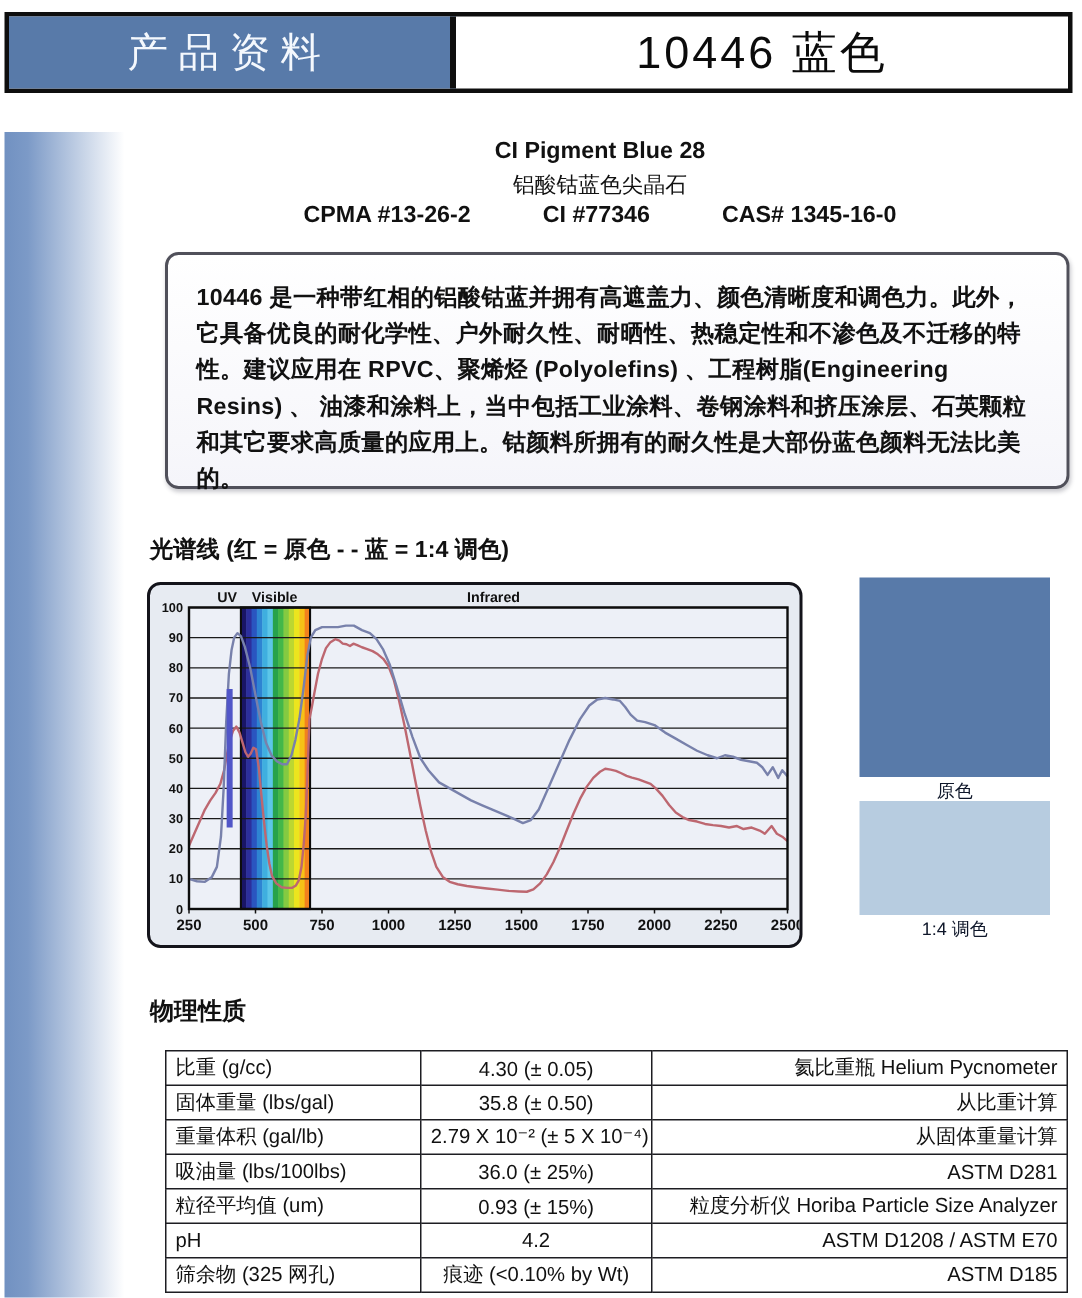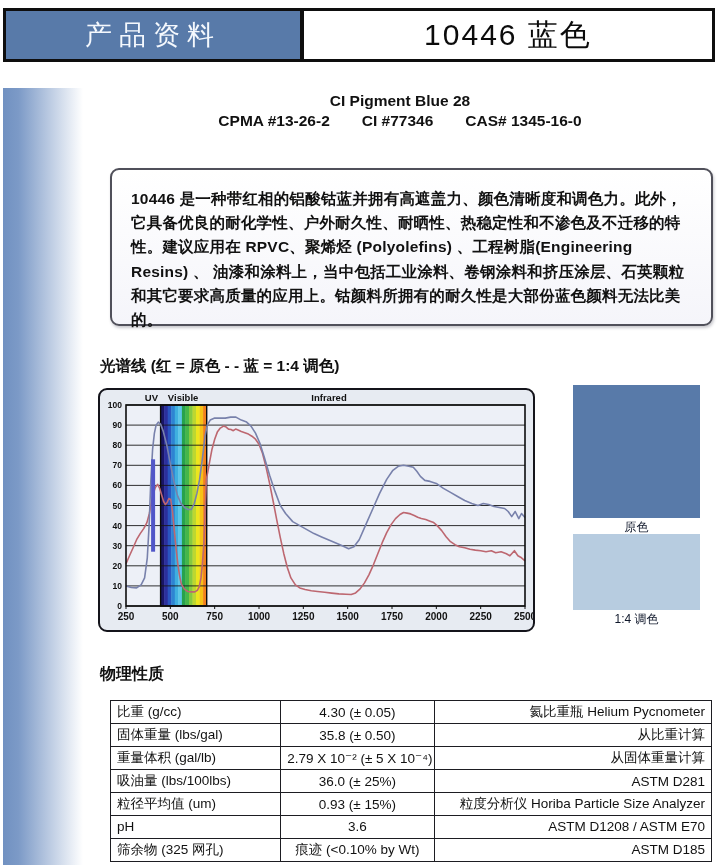--- a/index.html
+++ b/index.html
@@ -14,21 +14,21 @@
     display:flex;align-items:center;justify-content:center;font-size:27px;letter-spacing:7px;box-sizing:border-box;}
   .header-title{flex:1;display:flex;align-items:center;justify-content:center;
     font-size:30px;font-weight:normal;letter-spacing:2px;color:#0b0b0b;}
   
   .sidebar-gradient{position:absolute;left:3px;top:88px;width:86px;height:777px;
     background:linear-gradient(90deg,#7191c1 0%,#7c9ac7 18%,rgba(255,255,255,0) 93%);}
   
   .identity{position:absolute;left:100px;top:92px;width:600px;text-align:center;}
   .id-line1{font-size:15.5px;font-weight:bold;}
   .id-line2{font-size:14.5px;margin-top:4px;}
-  .id-line3{font-size:15.5px;font-weight:bold;margin-top:2px;display:flex;justify-content:center;gap:32px;}
+  .id-line3{font-size:15.5px;font-weight:bold;margin-top:2px;display:flex;justify-content:center;gap:48px;}
   
   .desc-box{position:absolute;left:110px;top:168px;width:603px;height:158px;box-sizing:border-box;
     border:2px solid #50505a;border-radius:9px;background:linear-gradient(180deg,#ffffff,#f5f5fa);
     padding:13px 15px;box-shadow:1px 2px 3px rgba(40,40,60,0.25);}
   .desc-box p{margin:4px;font-size:15.5px;line-height:1.56;font-weight:600;letter-spacing:0.2px;}
   .desc-box b{font-weight:800;}
   
   .spectral-title{position:absolute;left:100px;top:356px;font-size:15.5px;font-weight:bold;}
   .chart-box{position:absolute;left:98px;top:388px;width:437px;height:244px;background:#e7ebf2;
     border:2px solid #14141b;border-radius:9px;box-sizing:border-box;}
@@ -57,20 +57,21 @@
   </div>
   <div class="header-title">
     <span>10446  蓝色</span>
   </div>
 </div>
 
 <div class="sidebar-gradient"></div>
 
 <div class="identity">
   <div class="id-line1">CI Pigment Blue 28</div>
+  <div class="id-line2">铝酸钴蓝色尖晶石</div>
   <div class="id-line3">
     <span>CPMA #13-26-2</span>
     <span>CI #77346</span>
     <span>CAS# 1345-16-0</span>
   </div>
 </div>
 
 <div class="desc-box">
   <p><b>10446</b> <span>是一种带红相的铝酸钴蓝并拥有高遮盖力、颜色清晰度和调色力。此外，它具备优良的耐化学性、户外耐久性、耐晒性、热稳定性和不渗色及不迁移的特性。建议应用在 RPVC、聚烯烃 (Polyolefins) 、工程树脂(Engineering Resins) 、 油漆和涂料上，当中包括工业涂料、卷钢涂料和挤压涂层、石英颗粒和其它要求高质量的应用上。钴颜料所拥有的耐久性是大部份蓝色颜料无法比美的。</span></p>
 </div>
@@ -177,21 +178,21 @@
         <td class="col-value">36.0 (± 25%)</td>
         <td class="col-method">ASTM D281</td>
       </tr>
       <tr>
         <td class="col-label">粒径平均值 (um)</td>
         <td class="col-value">0.93 (± 15%)</td>
         <td class="col-method">粒度分析仪 Horiba Particle Size Analyzer</td>
       </tr>
       <tr>
         <td class="col-label">pH</td>
-        <td class="col-value">3.6</td>
+        <td class="col-value">4.2</td>
         <td class="col-method">ASTM D1208 / ASTM E70</td>
       </tr>
       <tr>
         <td class="col-label">筛余物 (325 网孔)</td>
         <td class="col-value">痕迹  (&lt;0.10% by Wt)</td>
         <td class="col-method">ASTM D185</td>
       </tr>
     </tbody>
 </table>
 

